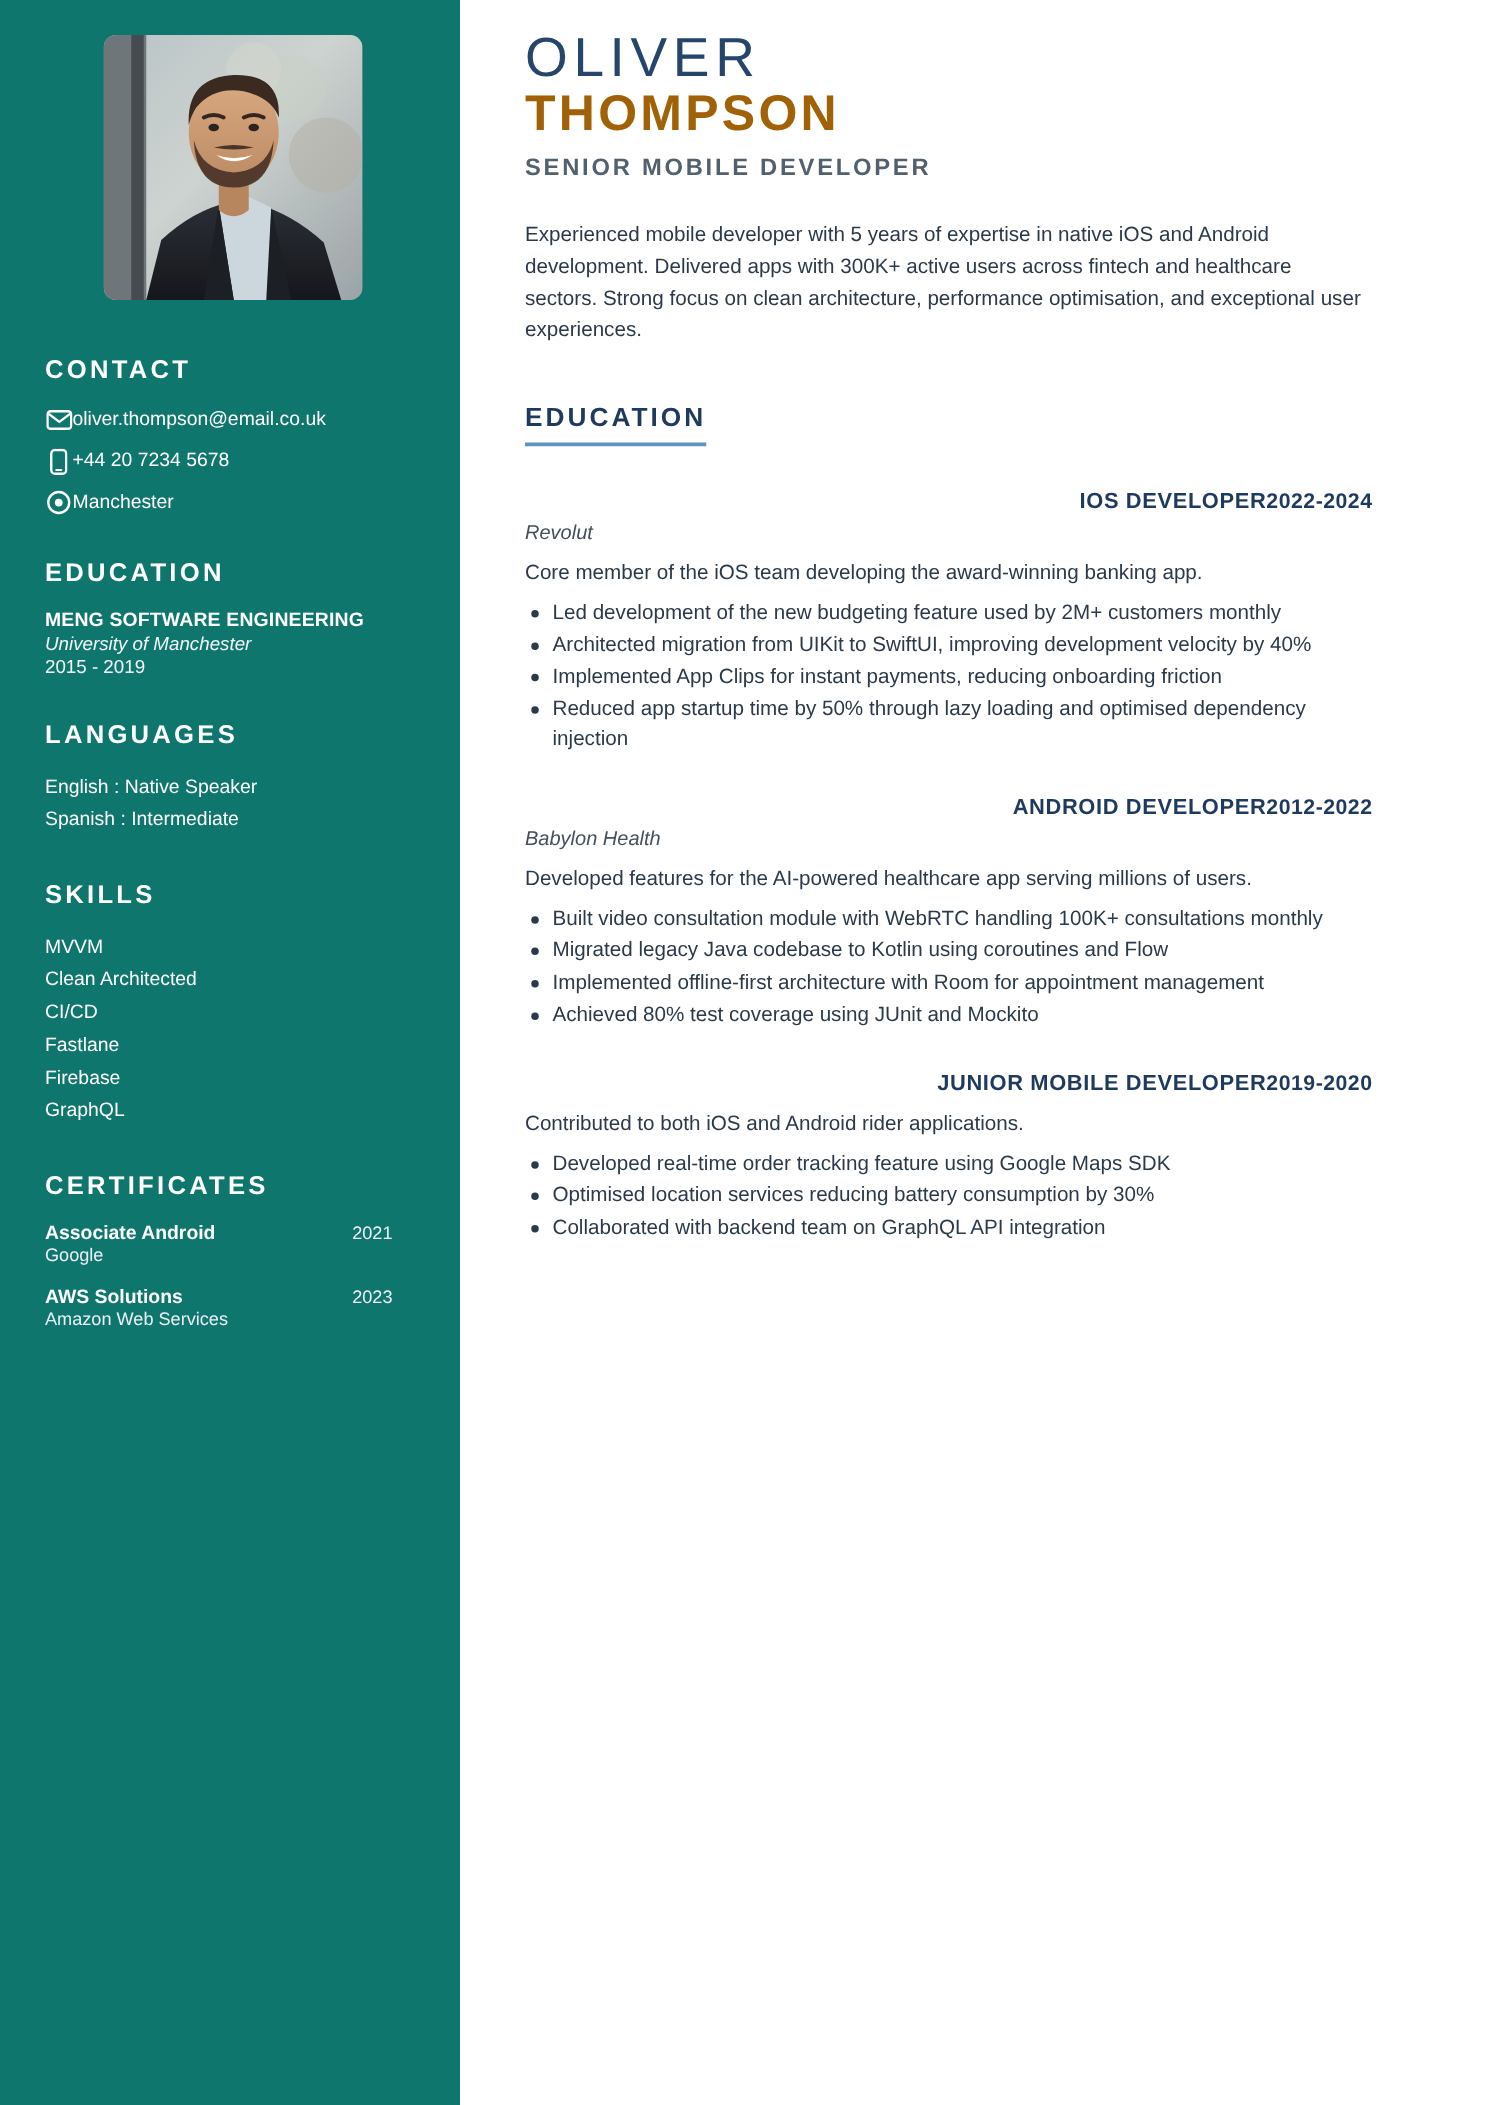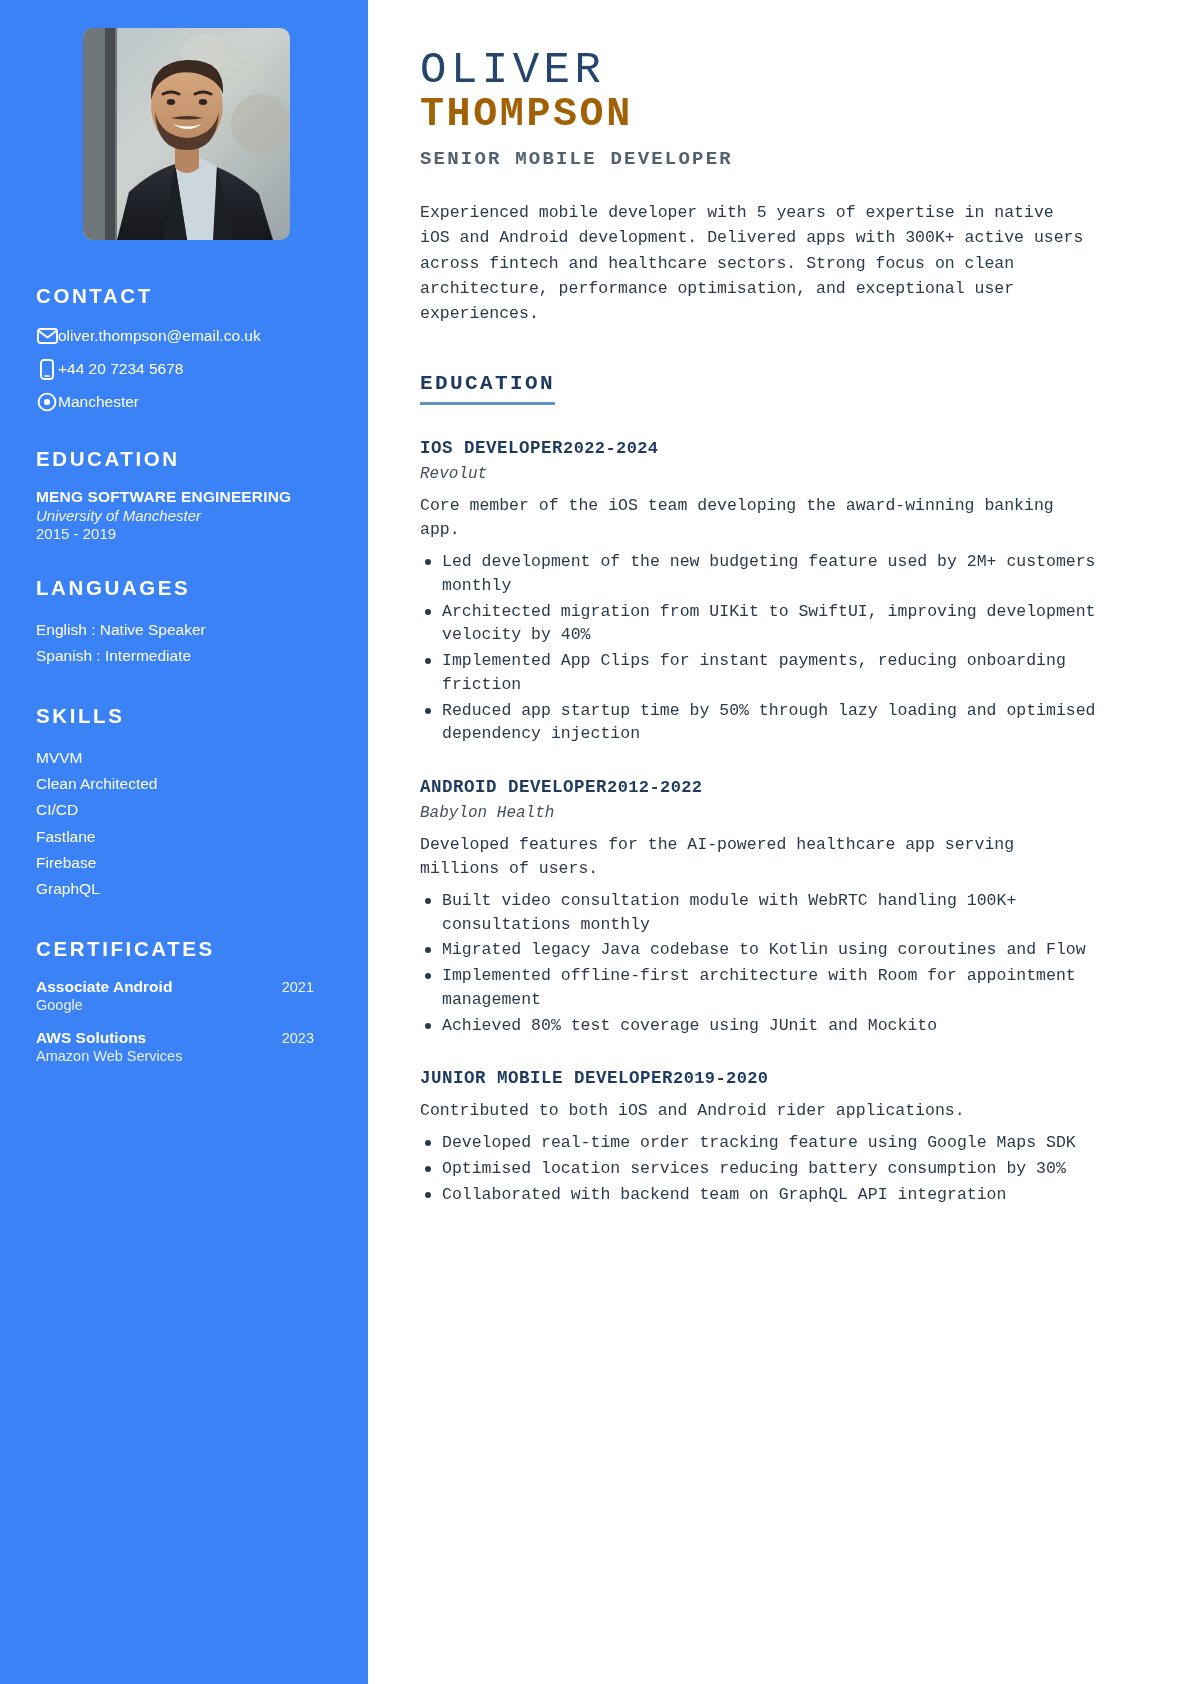--- a/index.html
+++ b/index.html
@@ -15,21 +15,21 @@
     height: 1684px;
     background: #ffffff;
     display: flex;
     overflow: hidden;
   }
 
   
   .sidebar {
     width: 368px;
     min-width: 368px;
-    background: #3b82f6;
+    background: #0f766e;
     padding: 28px 32px 0 36px;
     color: #ffffff;
   }
   .photo-wrap {
     display: flex;
     justify-content: center;
     margin-bottom: 44px;
   }
   .photo {
     width: 207px;
@@ -108,22 +108,21 @@
   }
   .cert-issuer {
     font-size: 14.5px;
     color: #eaf1f6;
     margin-top: 1px;
   }
 
   
   .main {
     flex: 1;
-    padding: 46px 92px 0 52px;
-    font-family: Liberation Mono, monospace;
+    padding: 22px 92px 0 52px;
   }
   .name-first {
     font-size: 44px;
     font-weight: normal;
     letter-spacing: 4.5px;
     color: #25456b;
     line-height: 1.12;
   }
   .name-last {
     font-size: 40px;
@@ -156,21 +155,21 @@
     color: #1e3a5f;
     margin-top: 46px;
     padding-bottom: 7px;
     border-bottom: 3px solid #5d94c2;
   }
 
   .job { margin-top: 31px; }
   .job:first-of-type { margin-top: 33px; }
   .job-head {
     display: flex;
-    justify-content: flex-start;
+    justify-content: flex-end;
     align-items: baseline;
   }
   .job-role {
     font-size: 17.5px;
     font-weight: bold;
     letter-spacing: 0.5px;
     color: #1e3a5f;
   }
   .job-dates {
     font-size: 17px;

